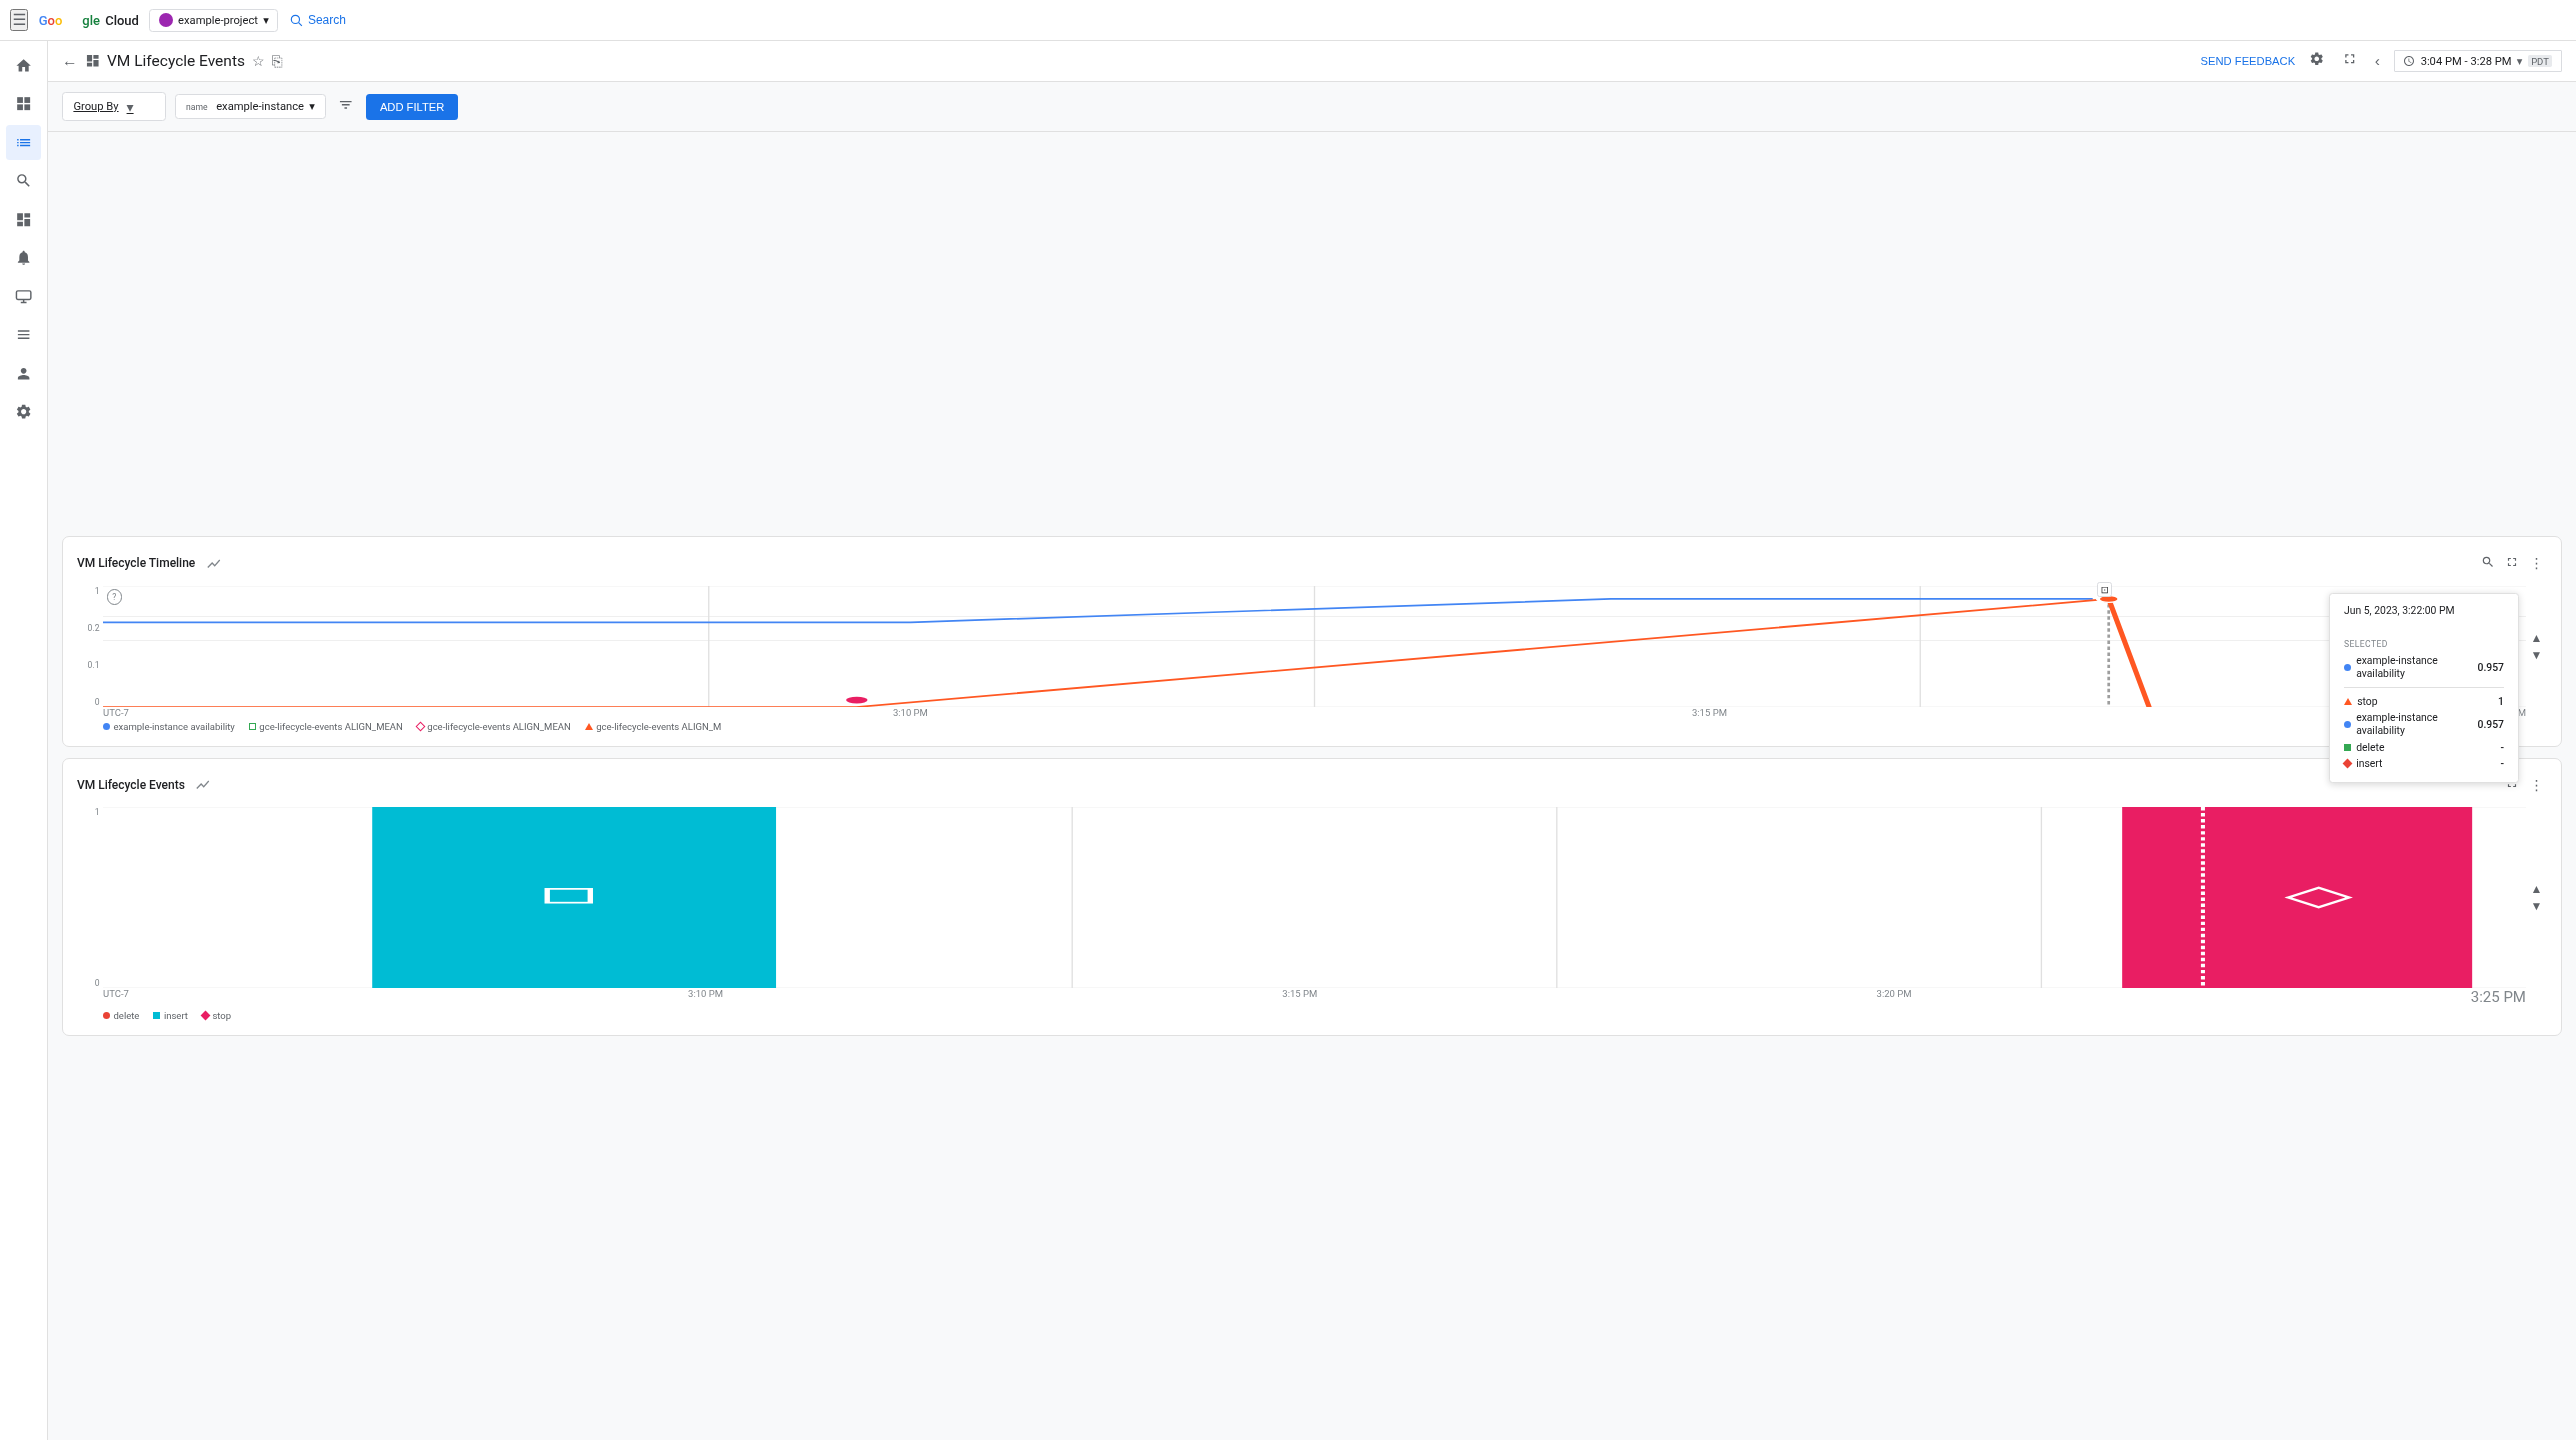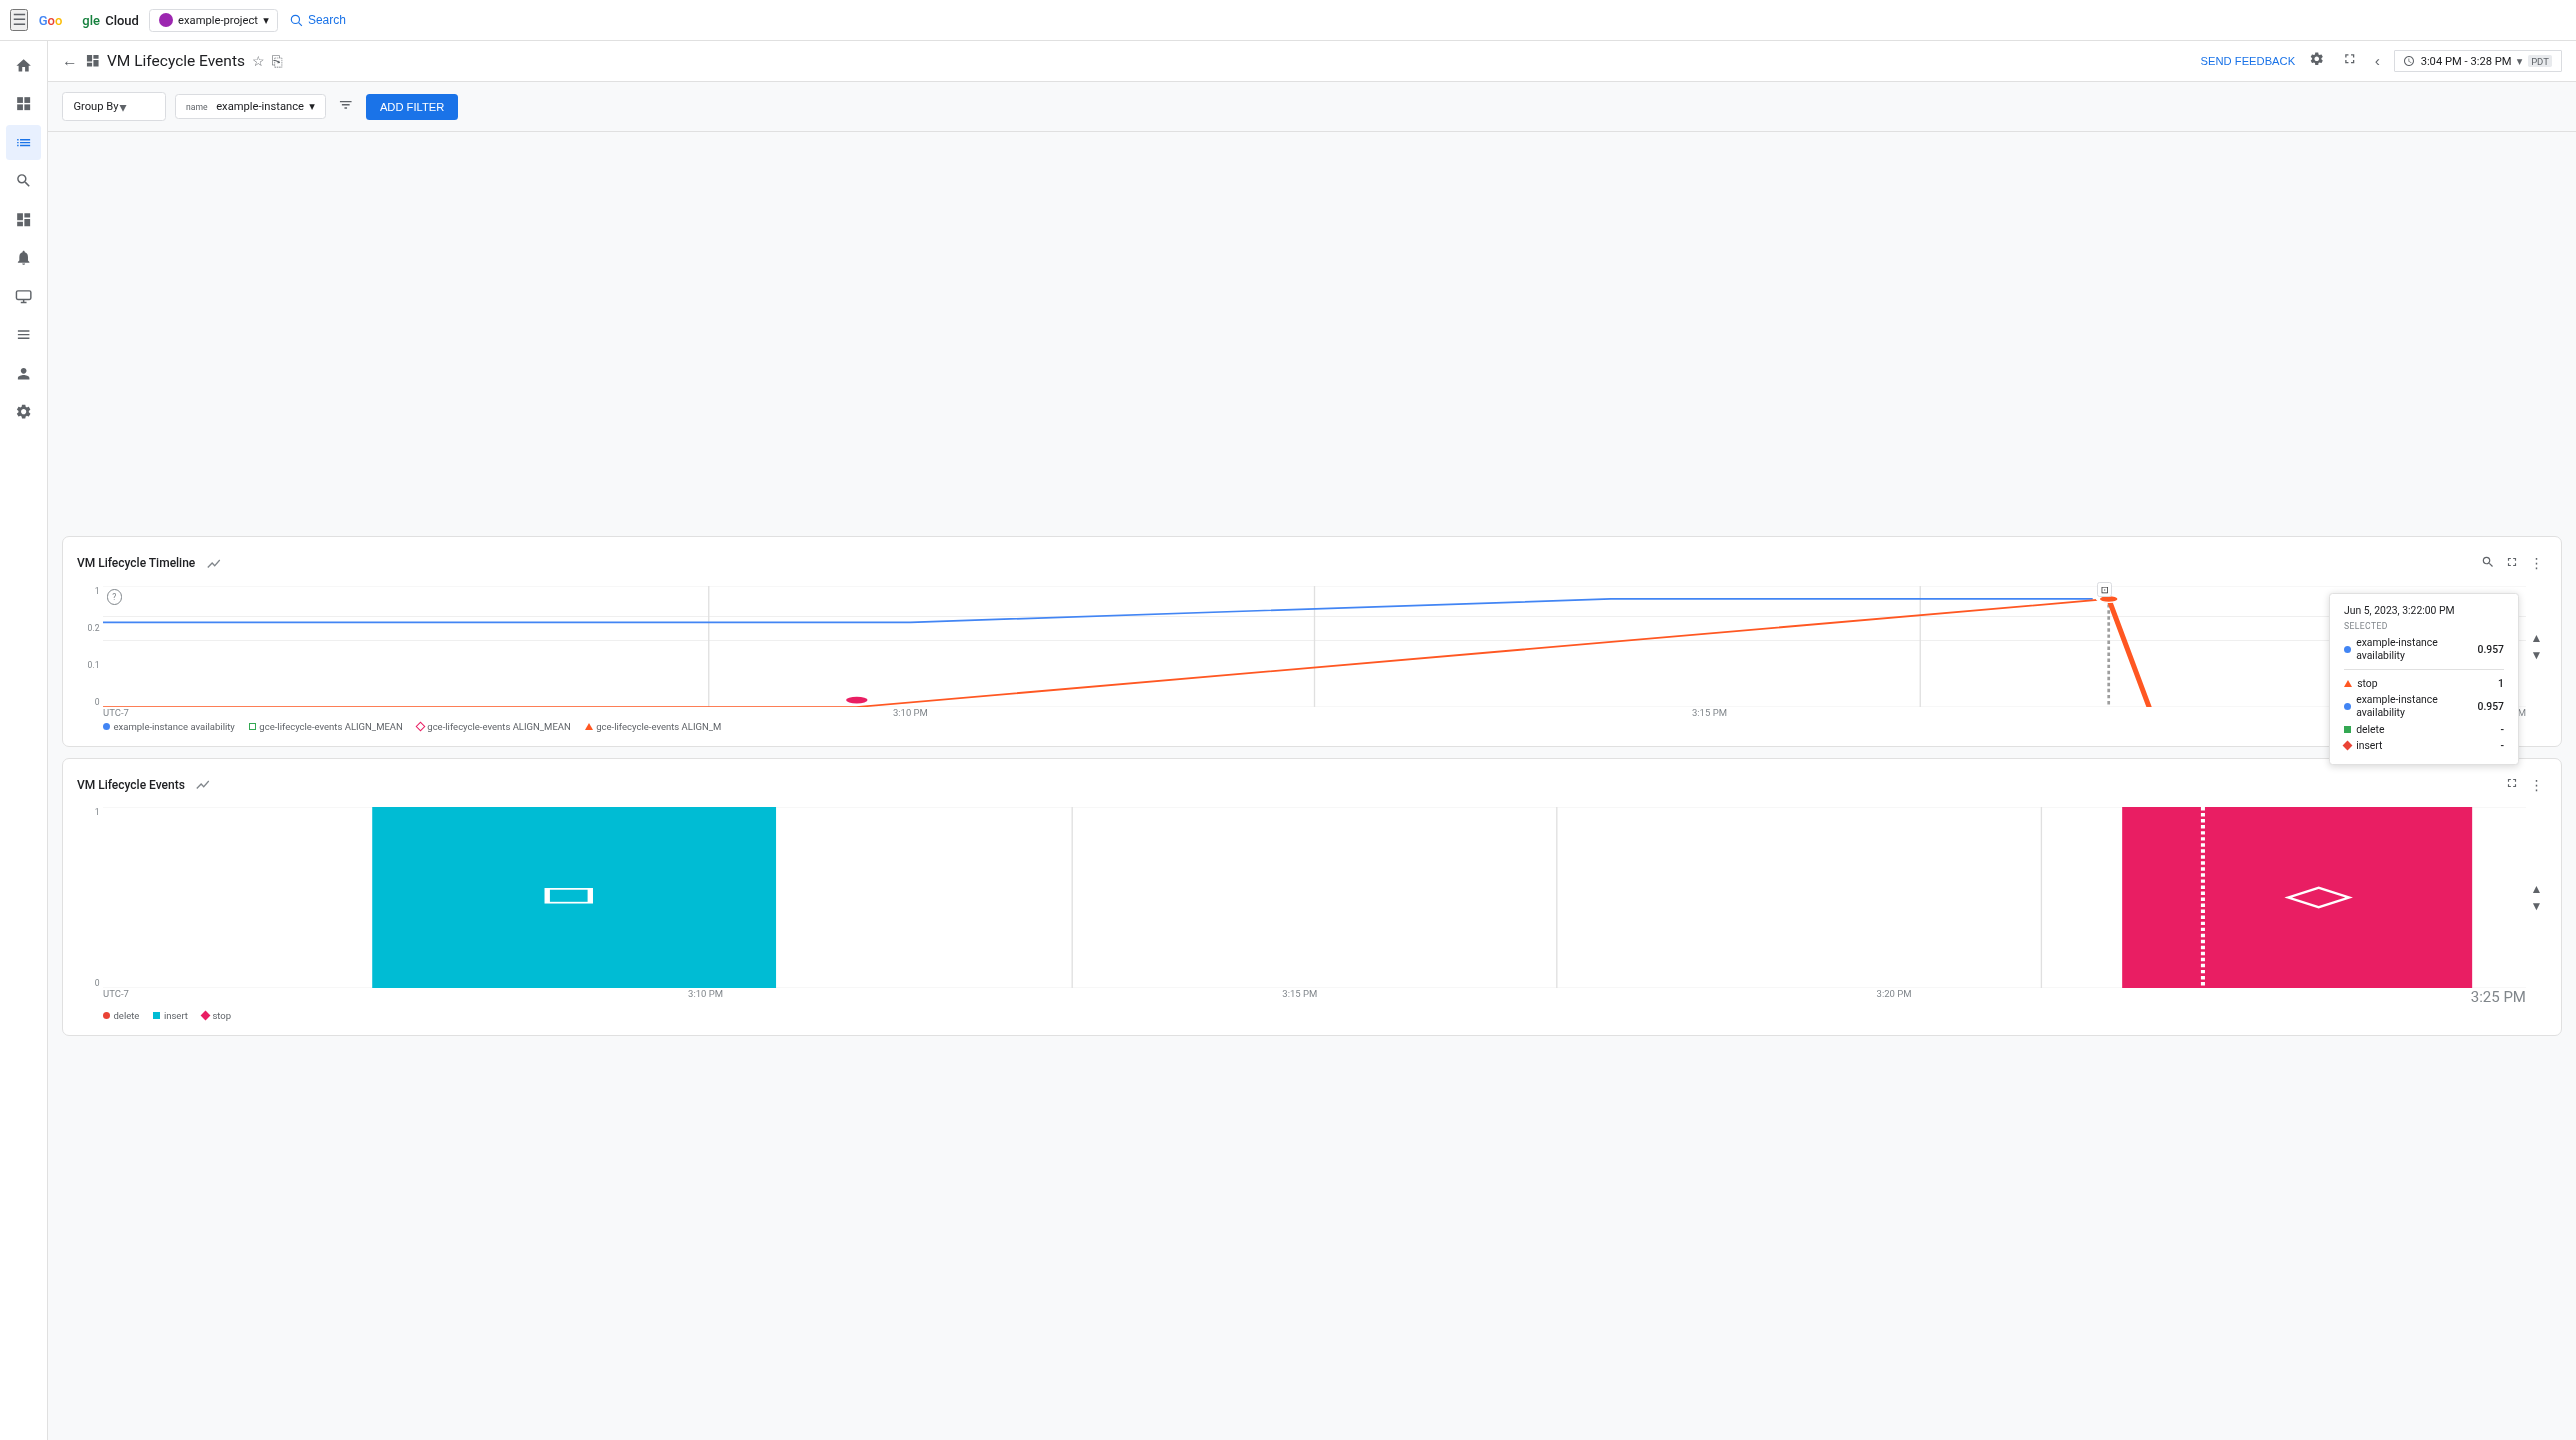--- a/index.html
+++ b/index.html
@@ -70,23 +70,23 @@
       background: #e8eaed; border-radius: 1.7px; padding: 0.9px 3.5px;
       font-size: 9.5px; color: #5f6368;
     }
 
     
     .filter-bar {
       display: flex; align-items: center; gap: 8.6px;
       padding: 10.4px 14px; background: #f8f9fa; border-bottom: 0.9px solid #e0e0e0;
     }
     .filter-select {
-      display: flex; align-items: center; gap: 1px;
+      display: flex; align-items: center; gap: 8px;
       border: 0.9px solid #dadce0; border-radius: 3.5px; padding: 5.2px 10.4px;
-      background: #fff; cursor: pointer; font-size: 11.2px; min-width: 104px;
+      background: #fff; cursor: pointer; font-size: 11.2px; min-width: 104px; text-decoration: underline;
     }
     .filter-select .chevron { color: #5f6368; font-size: 14px; }
     .filter-value-select {
       display: flex; align-items: center; gap: 5.2px;
       border: 0.9px solid #dadce0; border-radius: 3.5px; padding: 5.2px 10.4px;
       background: #fff; cursor: pointer; font-size: 11.2px; min-width: 138px;
     }
     .filter-value-wrap { position: relative; }
     .filter-icon-btn { background: transparent; border: none; cursor: pointer; color: #5f6368; font-size: 15.5px; padding: 3.5px; }
     .add-filter-btn {
@@ -108,21 +108,21 @@
     .chart-legend { display: flex; gap: 14px; flex-wrap: wrap; margin-top: 7px; font-size: 9.5px; color: #5f6368; align-items: center; }
     .legend-item { display: flex; align-items: center; gap: 3.5px; }
 
     
     .tooltip-overlay {
       position: absolute; top: 17.3px; right: 17.3px;
       background: #fff; border: 0.9px solid #e0e0e0; border-radius: 3.5px;
       box-shadow: 0 1.7px 7px rgba(0,0,0,0.15); padding: 10.4px 14px;
       min-width: 190px; font-size: 10.4px; z-index: 100;
     }
-    .tooltip-date { font-size: 10.4px; color: #202124; margin-bottom: 4px; font-weight: 400; }
+    .tooltip-date { font-size: 10.4px; color: #202124; margin-bottom: 22px; font-weight: 400; }
     .tooltip-selected-label { font-size: 8.6px; color: #80868b; letter-spacing: 0.4px; margin-bottom: 3.5px; }
     .tooltip-row { display: flex; align-items: center; gap: 5.2px; padding: 1.7px 0; }
     .tooltip-row-label { flex: 1; color: #202124; }
     .tooltip-row-value { font-weight: 500; color: #202124; }
     .tooltip-divider { height: 0.9px; background: #e0e0e0; margin: 5.2px 0; }
   </style>
 </head>
 <body>
 
 <nav class="top-nav">

